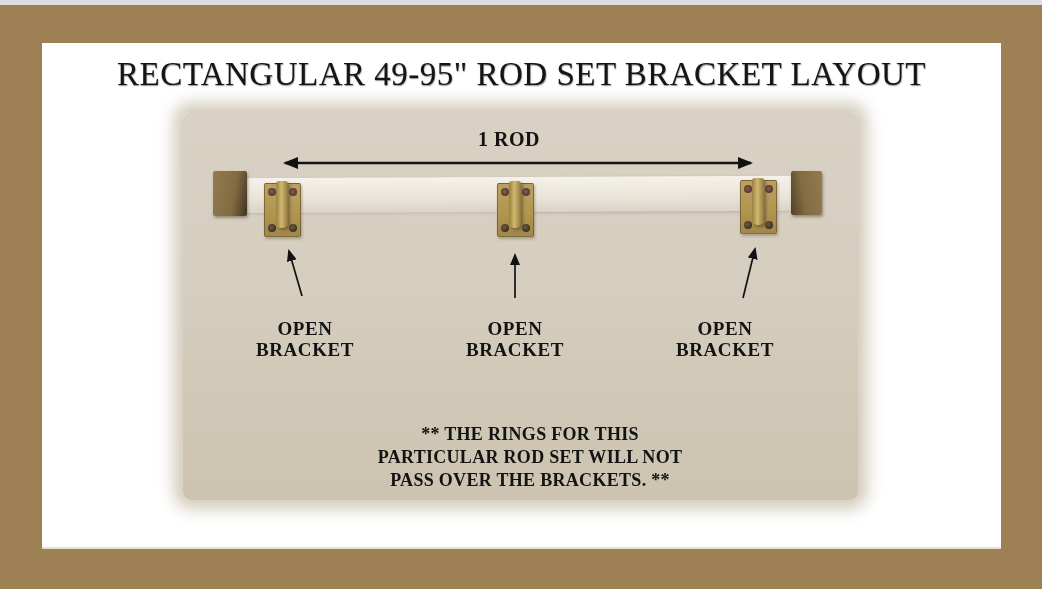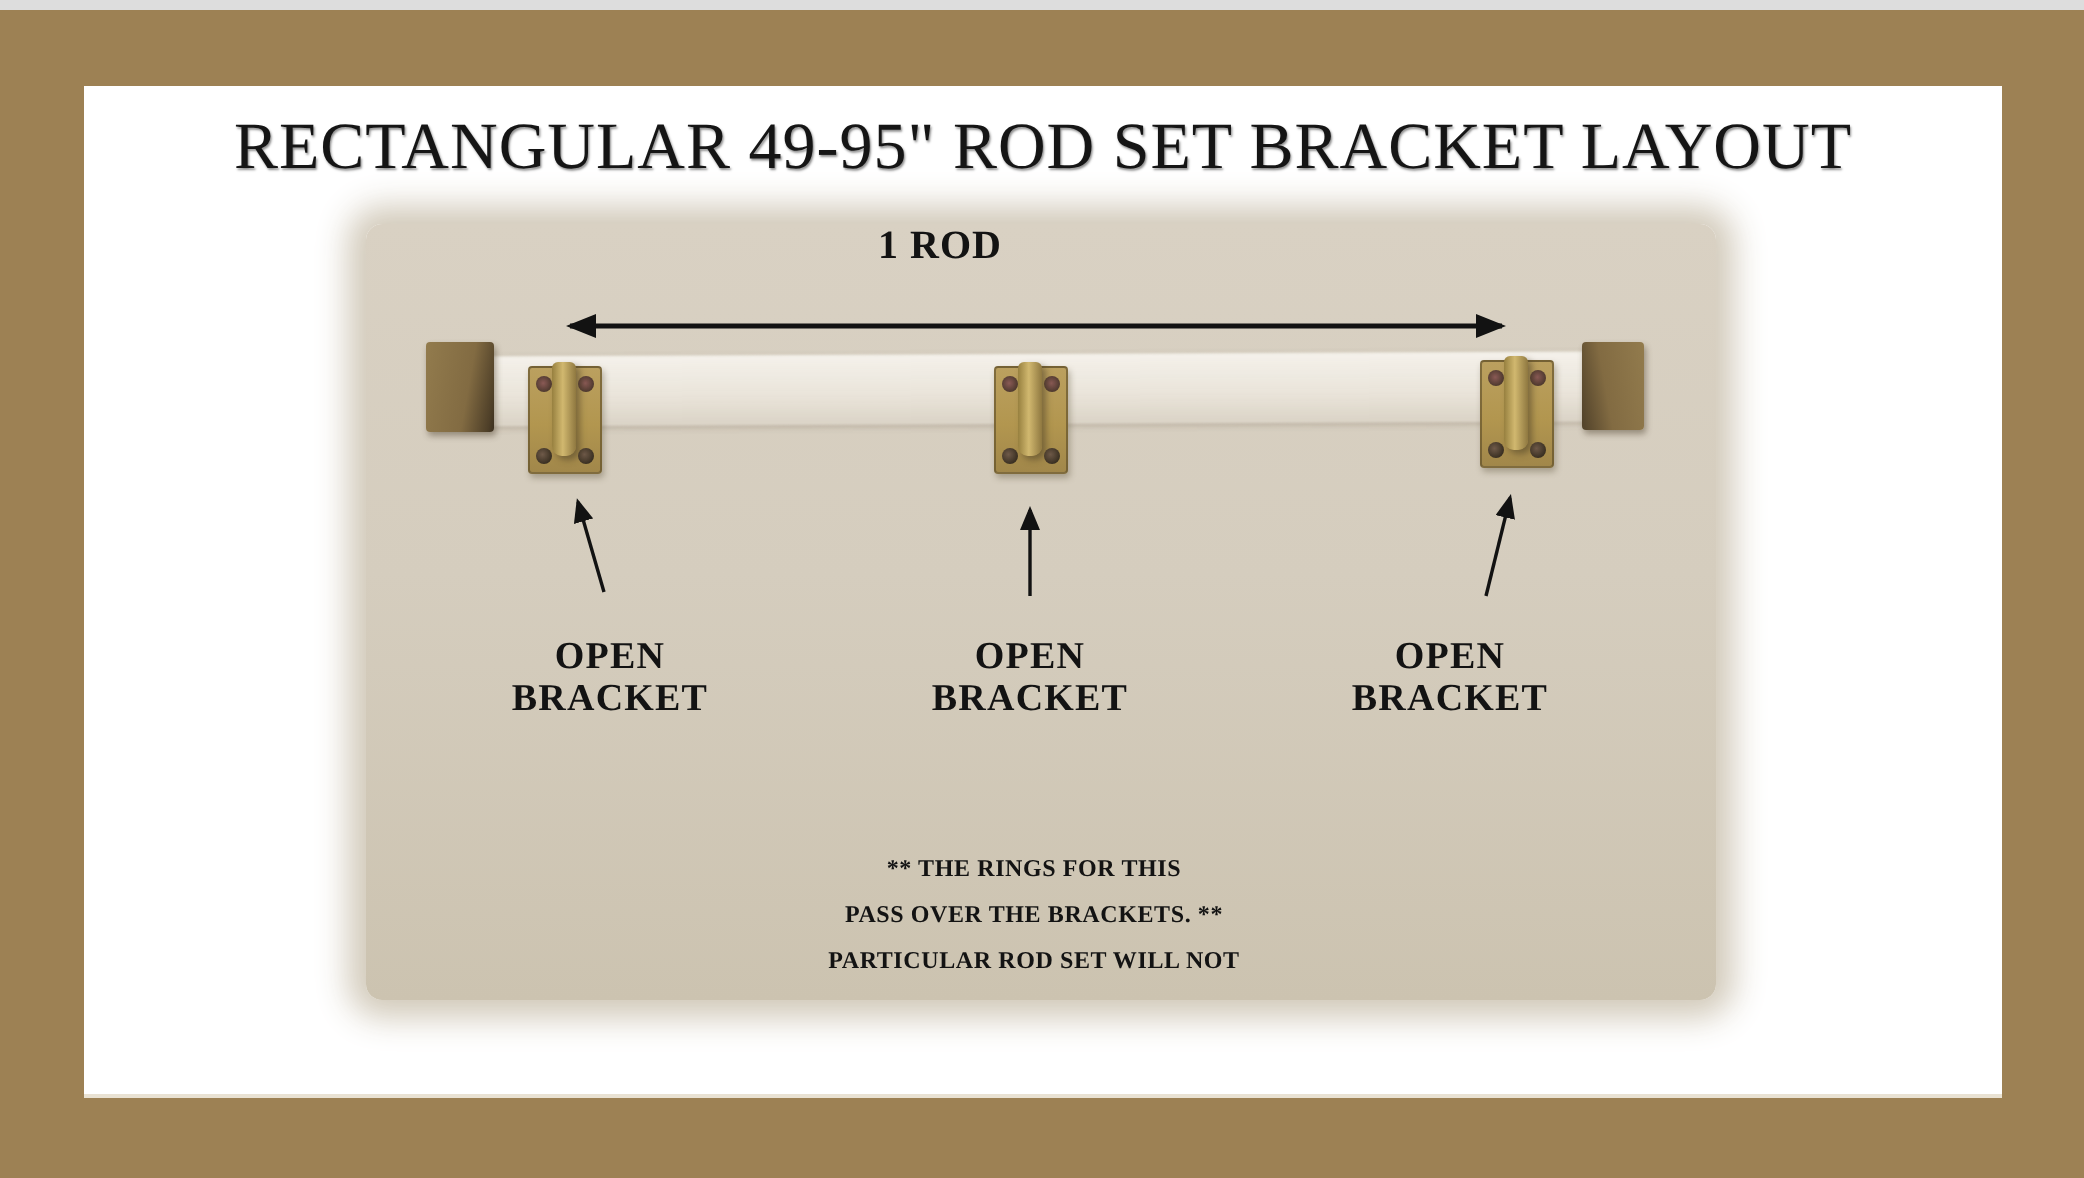--- a/index.html
+++ b/index.html
@@ -26,22 +26,22 @@
     white-space:nowrap;
   }
   
   .panel{
     position:absolute;left:141px;top:69px;width:675px;height:388px;
     background:linear-gradient(180deg,#d9d1c3 0%,#d5cdbe 45%,#ccc3b0 100%);
     border-radius:8px;
     box-shadow:0 0 16px 9px rgba(208,199,182,0.95);
   }
   .rod-label{
-    position:absolute;left:256px;top:0;width:140px;
-    font-size:20px;font-weight:700;color:#131313;
+    position:absolute;left:256px;top:16px;width:140px;
+    text-align:center;font-size:20px;font-weight:700;color:#131313;
     letter-spacing:0.5px;
   }
   .rod-bar{
     position:absolute;left:47px;top:65px;width:565px;height:35px;
     background:linear-gradient(180deg,rgba(246,243,237,0.95) 0%,rgba(236,231,221,0.92) 55%,rgba(219,212,199,0.9) 100%);
     box-shadow:0 1px 3px rgba(90,80,60,0.25);
     transform:rotate(-0.25deg);
     filter:blur(0.4px);
   }
   .cap{
@@ -83,22 +83,22 @@
   .arrows{position:absolute;left:0;top:0;width:675px;height:388px;}
   .blabel{
     position:absolute;top:206px;width:140px;
     text-align:center;font-size:19px;font-weight:700;line-height:21px;
     color:#131313;letter-spacing:0.6px;
   }
   .blabel-0{left:52px;}
   .blabel-1{left:262px;}
   .blabel-2{left:472px;}
   .note{
-    position:absolute;left:144px;top:311px;width:380px;
-    text-align:center;font-size:12px;font-weight:700;line-height:23px;
+    position:absolute;left:157px;top:311px;width:380px;
+    text-align:center;font-size:18px;font-weight:700;line-height:23px;
     color:#131313;letter-spacing:0.3px;
   }
 </style>
 </head>
 <body>
 
 <div class="page">
   <div class="top-strip"></div>
 
   <div class="inner">
@@ -160,19 +160,19 @@
         <div>OPEN</div>
         <div>BRACKET</div>
       </div>
       <div class="blabel blabel-2">
         <div>OPEN</div>
         <div>BRACKET</div>
       </div>
 
       <div class="note">
         <div>** THE RINGS FOR THIS</div>
+        <div>PARTICULAR ROD SET WILL NOT</div>
         <div>PASS OVER THE BRACKETS. **</div>
-        <div>PARTICULAR ROD SET WILL NOT</div>
       </div>
 
     </div>
   </div>
 </div>
 
 </body></html>

